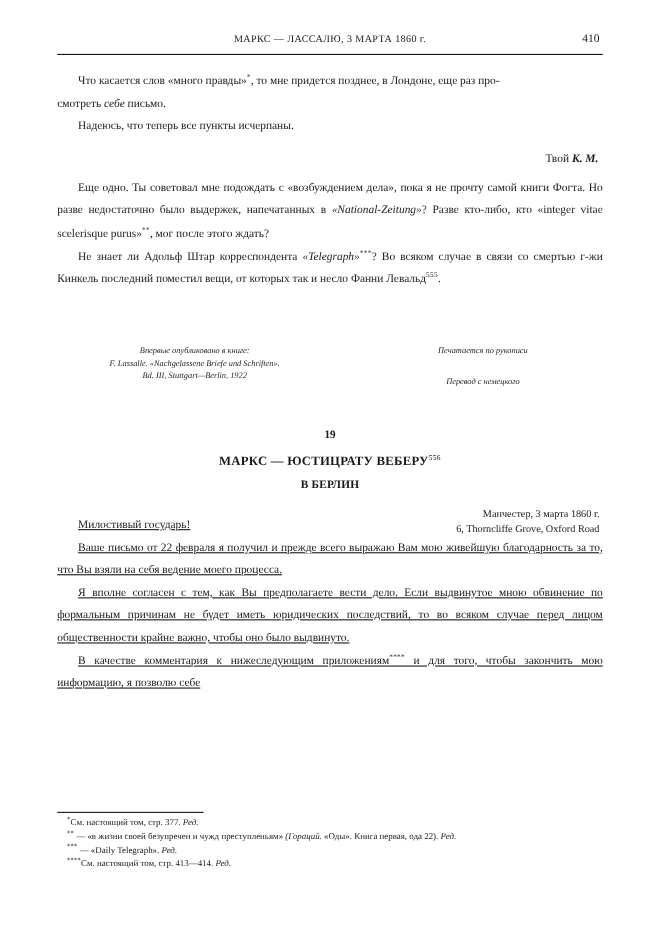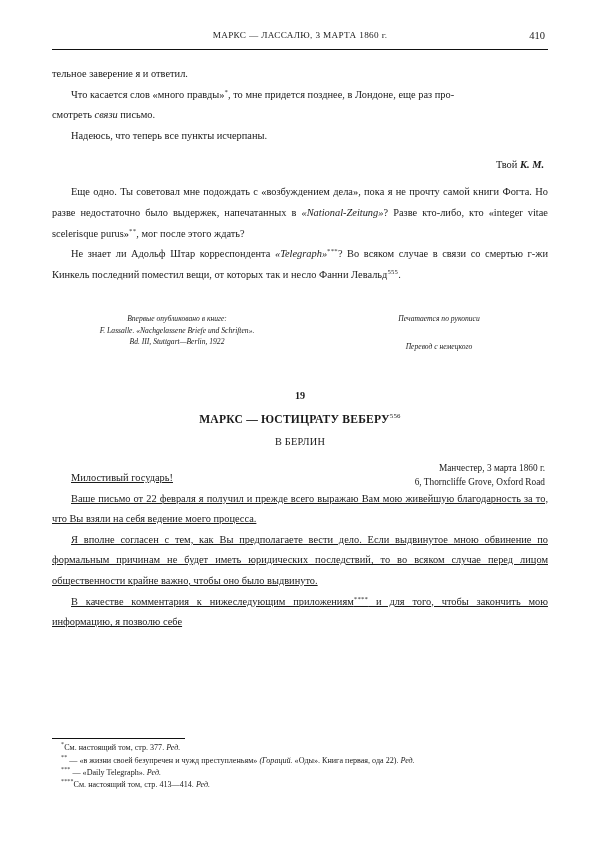--- a/index.html
+++ b/index.html
@@ -129,21 +129,21 @@
   .lh-title {
     font-size: 11.6px;
     font-weight: bold;
     line-height: 20px;
     margin-top: 6px;
     letter-spacing: 0.2px;
   }
   .lh-title sup { font-size: 6.8px; font-weight: normal; }
   .lh-to {
     font-size: 10.3px;
-    font-weight: normal;
+    font-weight: bold;
     line-height: 18px;
     margin-top: 3px;
     letter-spacing: 0.2px;
   }
 
   
   .dateline {
     position: absolute;
     right: 55px;
     top: 462px;
@@ -198,24 +198,23 @@
 <div class="page">
 
   <div class="runhead">
     <div class="runhead-title">МАРКС — ЛАССАЛЮ, 3 МАРТА 1860 г.</div>
     <div class="runhead-folio">410</div>
     <div class="runhead-rule"></div>
   </div>
 
   <div class="body">
 
-    <p class="tx"><span>тельное заверение я и ответил.</span></p>
 
     <p class="tx ind"><span>Что касается слов «много правды»</span><sup>*</sup><span>, то мне придется позднее, в Лондоне, еще раз про-</span></p>
-    <p class="tx"><span>смотреть </span><span class="it">связи</span><span> письмо.</span></p>
+    <p class="tx"><span>смотреть </span><span class="it">себе</span><span> письмо.</span></p>
 
     <p class="tx ind"><span>Надеюсь, что теперь все пункты исчерпаны.</span></p>
 
     <p class="sig"><span>Твой </span><span class="bi">К. М.</span></p>
 
     <p class="tx ind gap"><span>Еще одно. Ты советовал мне подождать с «возбуждением дела», пока я не прочту самой книги Фогта. Но разве недостаточно было выдержек, напечатанных в </span><span class="it">«National-Zeitung»</span><span>? Разве кто-либо, кто «integer vitae scelerisque purus»</span><sup>**</sup><span>, мог после этого ждать?</span></p>
 
     <p class="tx ind"><span>Не знает ли Адольф Штар корреспондента </span><span class="it">«Telegraph»</span><sup>***</sup><span>? Во всяком случае в связи со смертью г-жи Кинкель последний поместил вещи, от которых так и несло Фанни Левальд</span><sup>555</sup><span>.</span></p>
   </div>
 

